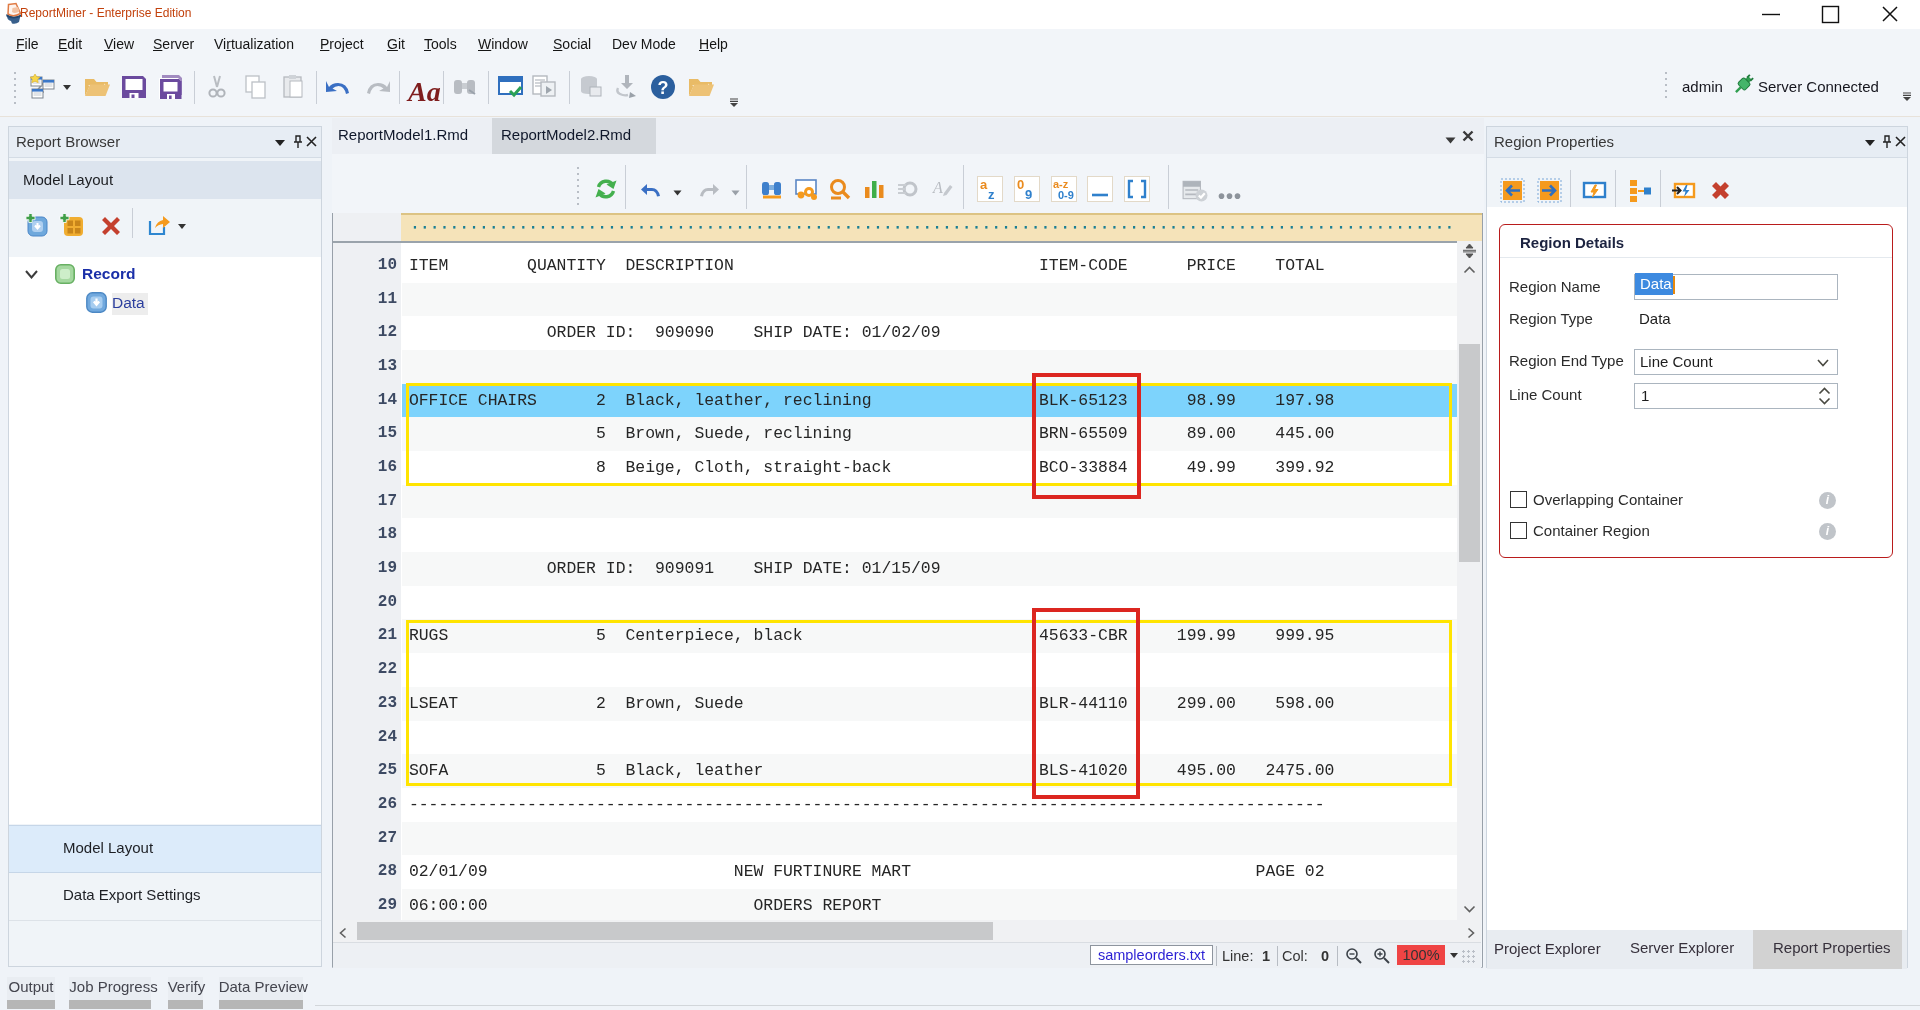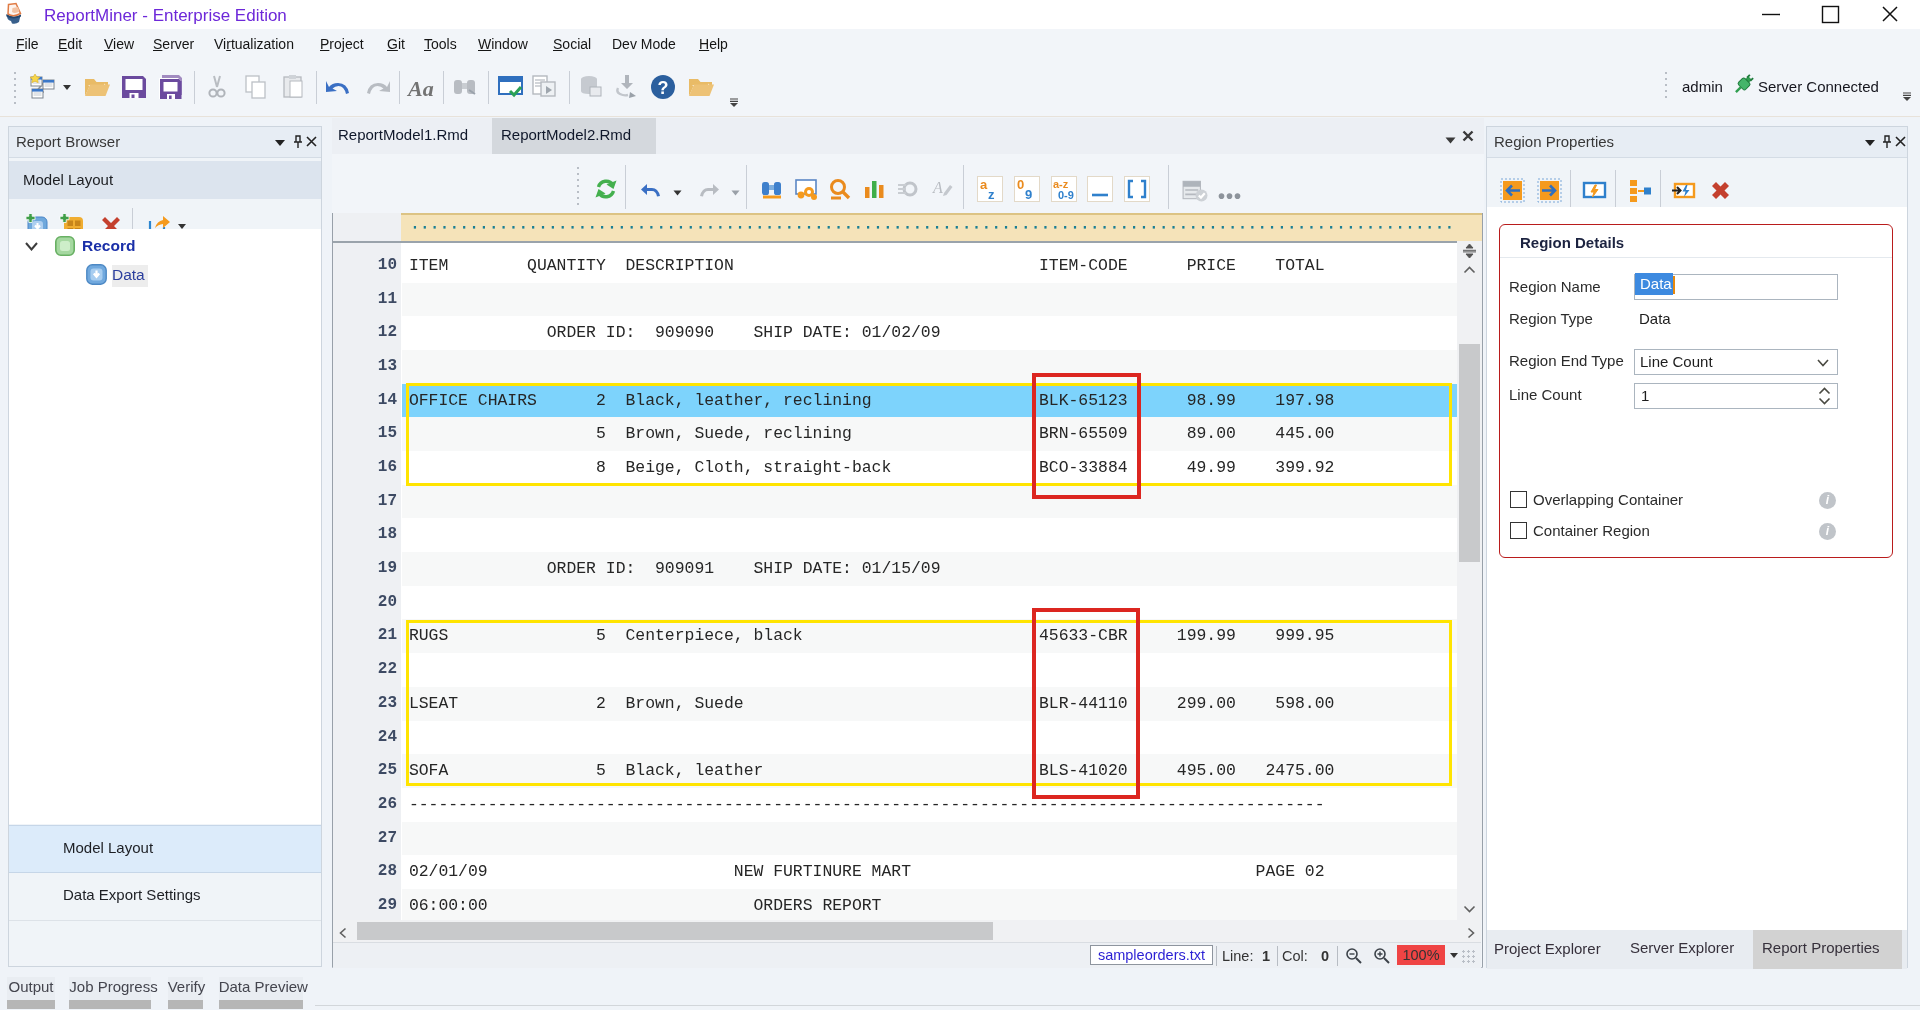--- a/index.html
+++ b/index.html
@@ -1,37 +1,37 @@
 <!DOCTYPE html>
 <html><head><meta charset="utf-8"><title>ReportMiner</title>
 <style>
 *{margin:0;padding:0;box-sizing:border-box}
 html,body{width:1920px;height:1010px;overflow:hidden;font-family:"Liberation Sans",sans-serif;background:#eff3f8;position:relative}
 .abs{position:absolute}
 pre{font-family:"Liberation Mono",monospace}
 
 #titlebar{position:absolute;left:0;top:0;width:1920px;height:29px;background:#ffffff}
-#title{position:absolute;left:44px;top:6px;font-size:17px;color:#6d28d9;letter-spacing:0px}
+#title{position:absolute;left:20px;top:6px;font-size:12px;color:#c2410c;letter-spacing:0px}
 
 #menubar{position:absolute;left:0;top:29px;width:1920px;height:31px;background:#f2f5f9}
 .mi{position:absolute;top:7px;font-size:14px;color:#151515}
 
 #toolbar{position:absolute;left:0;top:60px;width:1920px;height:57px;background:#f2f5f9;border-bottom:1px solid #e8e2da}
 .tsep{position:absolute;top:11px;width:1px;height:33px;background:#c9ced6}
 .grip{position:absolute;width:6px;background-image:radial-gradient(circle,#b9bec6 1.1px,transparent 1.2px);background-size:6px 6px}
 
 .panel{position:absolute;background:#f0f4f8;border:1px solid #cdd5de}
 .phead{position:absolute;left:0;top:0;right:0;height:31px;background:#e7edf4;border-bottom:1px solid #d4dce5}
 .phead .t{position:absolute;left:7px;top:5.5px;font-size:15px;color:#383838}
 .hicon{position:absolute;top:8px;color:#222}
 
 #mlbar{position:absolute;left:0;top:34px;width:100%;height:38px;background:#dce4ee}
 #mlbar .t{position:absolute;left:14px;top:10px;font-size:15px;color:#1c1e22}
 #lp-toolbar{position:absolute;left:0;top:72px;width:100%;height:46px;background:#f0f4f8}
-#lp-tree{position:absolute;left:0;top:102px;width:100%;height:655px;background:#fff}
+#lp-tree{position:absolute;left:0;top:130px;width:100%;height:655px;background:#fff}
 #lp-bottom{position:absolute;left:0;top:697px;width:100%;bottom:0;background:#f0f4f8}
 .lpbtn{position:absolute;left:0;width:100%;height:48px;font-size:15px;color:#1d1f24}
 .lpbtn .t{position:absolute;left:54px;top:13px}
 
 #edgroup{position:absolute;left:332px;top:118px;width:1152px;height:850px;background:#f2f5f9}
 #tabstrip{position:absolute;left:0;top:0;width:100%;height:36px;background:#eceff4}
 .edtab{position:absolute;top:0;height:36px;font-size:15px;color:#0f172a}
 #edtoolbar{position:absolute;left:0;top:36px;width:100%;height:59px;background:#f2f5f9}
 #ruler{position:absolute;left:1px;top:95px;width:1149px;height:28px;background:#eef0f3}
 #rulertan{position:absolute;left:68px;top:0;right:0;height:100%;background:#f5e3b9;border-top:2px solid #dcc384}
@@ -143,21 +143,21 @@
       <rect x="9" y="7" width="12" height="16" fill="#fff" stroke="#b5b9bf"></rect>
     </svg>
 <div class="tsep" style="left:316px"></div>
 <svg class="abs" style="left:324px;top:14px" width="28" height="26" viewBox="0 0 28 26">
       <path d="M25 19 Q23 9 14 9 Q8 9 5 13 L2 7 L2 18 L13 17 L8.5 14.5 Q11 12 14.5 12 Q20 12 22 20 Z" fill="#3a6fc4"></path>
     </svg>
 <svg class="abs" style="left:364px;top:14px" width="28" height="26" viewBox="0 0 28 26">
       <path d="M3 19 Q5 9 14 9 Q20 9 23 13 L26 7 L26 18 L15 17 L19.5 14.5 Q17 12 13.5 12 Q8 12 6 20 Z" fill="#b8bcc2"></path>
     </svg>
 <div class="tsep" style="left:399px"></div>
-<div class="abs" style="left:408px;top:16px;font-family:'Liberation Serif',serif;font-style:italic;font-size:22px;color:#737373"><b>Aa</b></div>
+<div class="abs" style="left:408px;top:16px;font-family:'Liberation Serif',serif;font-style:italic;font-size:28px;color:#7f1d1d"><b>Aa</b></div>
 <div class="tsep" style="left:443px"></div>
 <svg class="abs" style="left:452px;top:14px" width="26" height="26" viewBox="0 0 26 26">
       <rect x="2" y="6" width="8" height="14" rx="3" fill="#b8bcc2"></rect>
       <rect x="15" y="6" width="8" height="14" rx="3" fill="#b8bcc2"></rect>
 <rect x="10" y="9" width="5" height="6" fill="#c9cdd2"></rect>
       <path d="M17 16 l6 4" stroke="#9aa2ab" stroke-width="2"></path>
     </svg>
 <div class="tsep" style="left:488px"></div>
 <svg class="abs" style="left:498px;top:14px" width="26" height="26" viewBox="0 0 26 26">
       <rect x="1" y="3" width="23" height="17" fill="#fff" stroke="#2f6fbe" stroke-width="2"></rect>
@@ -700,21 +700,21 @@
         <div class="fl" style="left:33px;top:266px">Overlapping Container</div>
 <div class="info" style="left:319px;top:267px">i</div>
 <div class="cb" style="top:297px"></div>
         <div class="fl" style="left:33px;top:297px">Container Region</div>
 <div class="info" style="left:319px;top:298px">i</div>
 </div>
 </div>
 <div id="rp-tabs">
 <div class="rptab" style="left:7px;padding-top:10px">Project Explorer</div>
 <div class="rptab" style="left:143px;padding-top:9px">Server Explorer</div>
-<div class="rptab" style="left:266px;width:149px;background:#d2d2d2;padding:9px 0 0 9px">Report Properties</div>
+<div class="rptab" style="left:266px;width:149px;background:#d2d2d2;padding:9px 0 0 20px">Report Properties</div>
 </div>
 </div>
 <div class="btab" style="left:7.3px;width:47.4px;text-align:center">Output</div>
 <div class="btabg" style="left:7.3px;width:47.4px"></div>
 <div class="btab" style="left:69.3px;width:82px;">Job Progress</div>
 <div class="btabg" style="left:69.3px;width:82px"></div>
 <div class="btab" style="left:167.7px;width:35.6px;text-align:center">Verify</div>
 <div class="btabg" style="left:167.7px;width:35.6px"></div>
 <div class="btab" style="left:218.7px;width:84.8px;text-align:center">Data Preview</div>
 <div class="btabg" style="left:218.7px;width:84.8px"></div>

